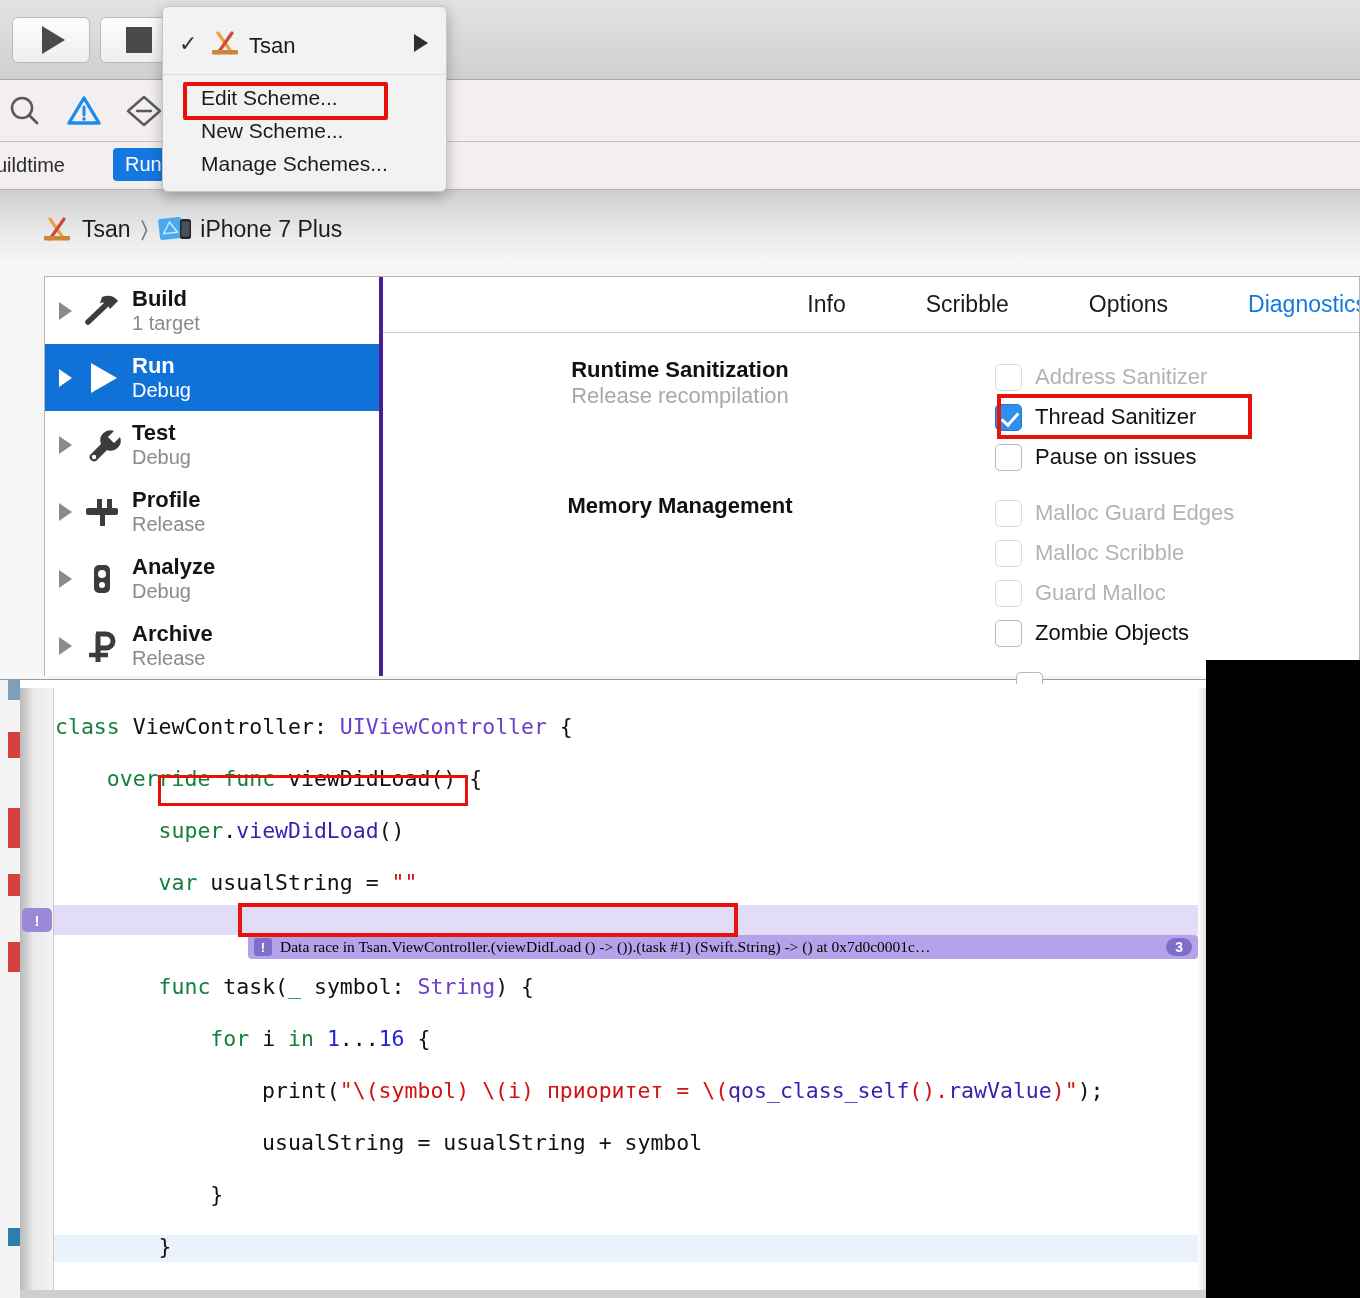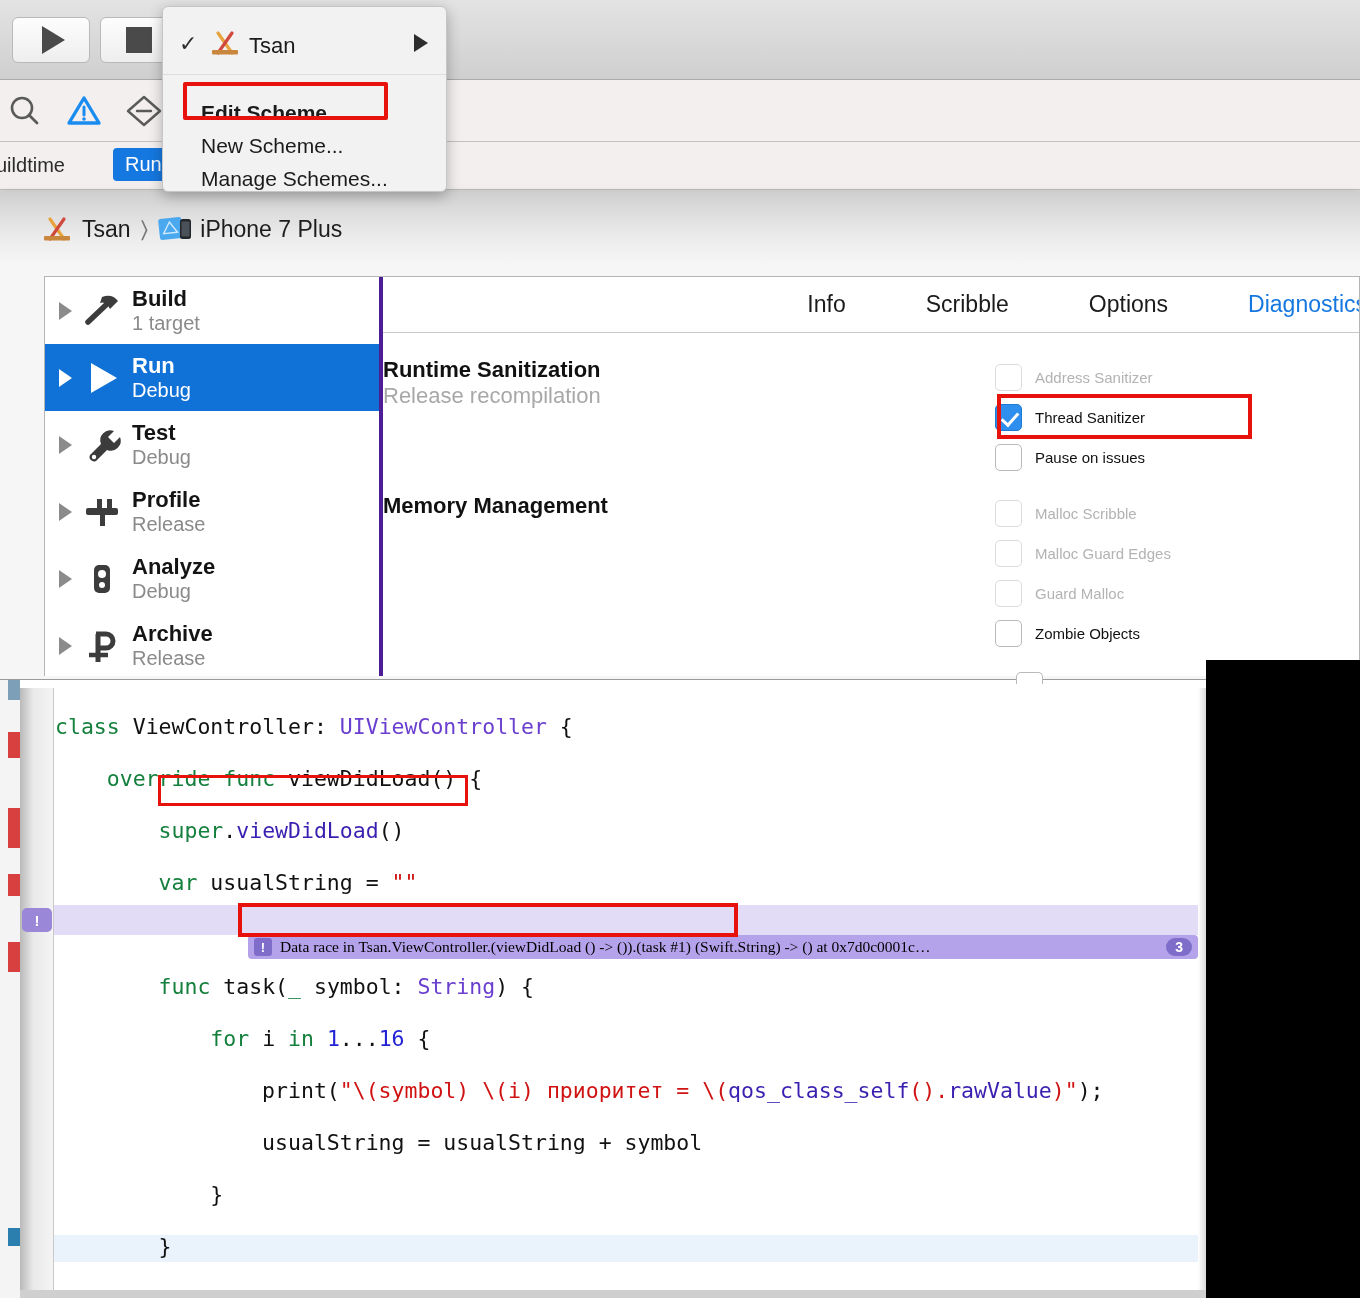--- a/index.html
+++ b/index.html
@@ -90,21 +90,21 @@
   }
   #submenu-arrow-icon {
     position:absolute; right:18px; top:27px;
     width:0;height:0;border-left:14px solid #2d2d2d;
     border-top:9px solid transparent;border-bottom:9px solid transparent;
   }
   .menu-item {
     height:33px; display:flex; align-items:center;
     padding-left:38px; font-size:21px; color:#1b1b1b;
   }
-  #menu-edit-scheme { margin-top:21px;font-weight:bold; }
+  #menu-edit-scheme { margin-top:6px; }
   #edit-scheme-highlight {
     left:183px; top:82px; width:205px; height:38px;
     border:4px solid #e8120c; border-radius:2px; z-index:62;
     pointer-events:none;
   }
 
   
   #scheme-sheet {
     left:0; top:192px; width:1360px; height:488px;
     background:linear-gradient(#cfcfcf 0px,#d9d9d9 14px,#ececec 46px,#f6f6f6 72px);
@@ -158,36 +158,36 @@
     height:56px; display:flex; align-items:center; justify-content:flex-end;
     gap:80px; padding-right:0px; border-bottom:1px solid #c9c9c9;
     background:#ffffff;
   }
   .pane-tab { font-size:23px; color:#1b1b1b; white-space:nowrap; }
   .pane-tab.active { color:#1578e0; }
   #tab-diagnostics { margin-right:-8px; }
 
   .form-row { position:absolute; display:flex; }
   .form-label-col {
-    width:612px; text-align:left; padding-right:18px;
+    width:612px; text-align:center; padding-right:18px;
   }
   .form-label { font-size:22px; color:#111; font-weight:bold; }
   .form-sublabel { font-size:22px; color:#a8a8a8; }
   .cb-line { display:flex; align-items:center; gap:13px; height:40px; }
   .cb {
     width:27px;height:27px;border:1px solid #b9b9b9;border-radius:5px;
     background:#fff; flex:none; position:relative;
   }
   .cb.dim { border-color:#dcdcdc; }
   .cb.checked { background:#2f8fef; border-color:#1f7ad6; }
   .cb.checked::after {
     content:"";position:absolute;left:9px;top:4px;width:7px;height:14px;
     border:solid #fff; border-width:0 3px 3px 0; transform:rotate(42deg);
   }
-  .cb-text { font-size:15px; color:#111; }
+  .cb-text { font-size:22px; color:#111; }
   .cb-text.dim { color:#b3b3b3; }
 
   #thread-sanitizer-highlight {
     left:997px; top:394px; width:255px; height:45px;
     border:4px solid #e8120c; z-index:30; pointer-events:none;
   }
 
   
   #code-editor {
     left:0; top:680px; width:1206px; height:618px;
@@ -452,25 +452,25 @@
       </div>
     </div>
 
     <div class="form-row" style="left:0; top:216px;">
       <div class="form-label-col">
         <div class="form-label">Memory Management</div>
       </div>
       <div>
         <div class="cb-line">
           <span class="cb dim"></span>
+          <span class="cb-text dim">Malloc Guard Edges</span>
+        </div>
+        <div class="cb-line">
+          <span class="cb dim"></span>
           <span class="cb-text dim">Malloc Scribble</span>
-        </div>
-        <div class="cb-line">
-          <span class="cb dim"></span>
-          <span class="cb-text dim">Malloc Guard Edges</span>
         </div>
         <div class="cb-line">
           <span class="cb dim"></span>
           <span class="cb-text dim">Guard Malloc</span>
         </div>
         <div class="cb-line">
           <span class="cb"></span>
           <span class="cb-text">Zombie Objects</span>
         </div>
       </div>

